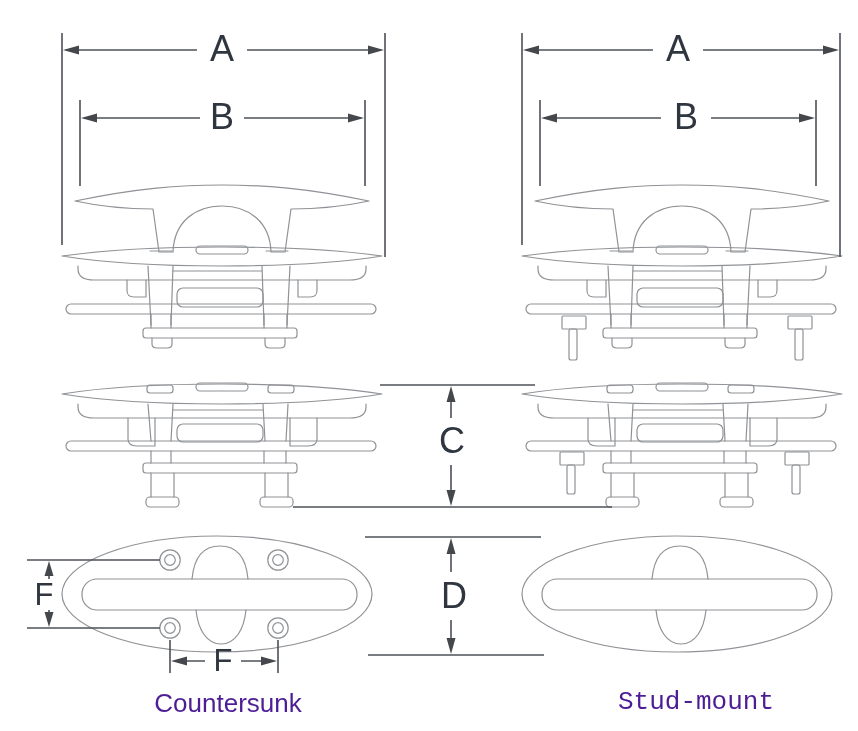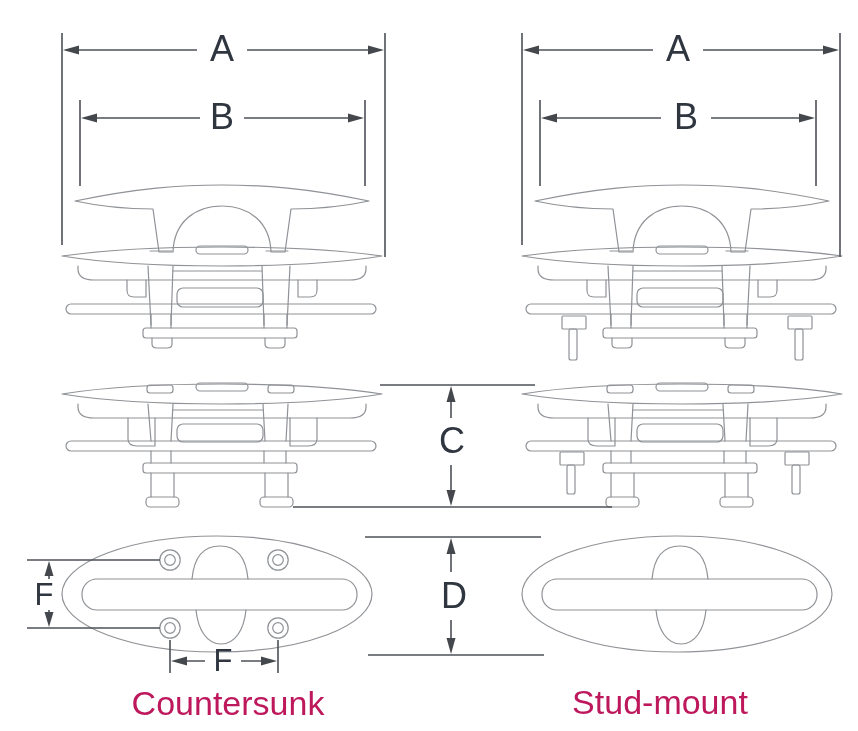--- a/index.html
+++ b/index.html
@@ -11,21 +11,21 @@
   .art{stroke:#8f9296;stroke-width:1.2;fill:none;stroke-linecap:round;stroke-linejoin:round;}
   .dims{stroke:#4d5158;stroke-width:1.6;fill:none;stroke-linecap:butt;}
   .arrows{fill:#44474c;stroke:none;}
   .dim-letter{
     position:absolute;transform:translate(-50%,-50%);
     color:#2f3640;font-size:36px;font-weight:400;line-height:1;white-space:nowrap;
   }
   .dim-letter.small{font-size:31px;}
   .caption{
     position:absolute;transform:translate(-50%,-50%);
-    color:#be185d;font-size:34px;font-weight:400;line-height:1;white-space:nowrap;
+    color:#4c1d95;font-size:26px;font-weight:400;line-height:1;white-space:nowrap;
   }
 </style>
 </head>
 <body>
 
 <div class="stage">
 
   <svg width="858" height="731" viewBox="0 0 858 731">
     <defs>
 
@@ -196,15 +196,15 @@
   <div class="dim-letter" style="left:222px;top:49px;">A</div>
   <div class="dim-letter" style="left:222px;top:117px;">B</div>
   <div class="dim-letter" style="left:678px;top:49px;">A</div>
   <div class="dim-letter" style="left:686px;top:117px;">B</div>
   <div class="dim-letter" style="left:452px;top:441px;">C</div>
   <div class="dim-letter" style="left:454px;top:596px;">D</div>
   <div class="dim-letter small" style="left:44px;top:594px;">F</div>
   <div class="dim-letter small" style="left:223px;top:660px;">F</div>
 
   <div class="caption" style="left:228px;top:703px;">Countersunk</div>
-  <div class="caption" style="left:660px;top:702px;">Stud-mount</div>
+  <div class="caption" style="left:696px;top:702px;font-family:Liberation Mono, monospace;">Stud-mount</div>
 
 </div>
 
 </body></html>

